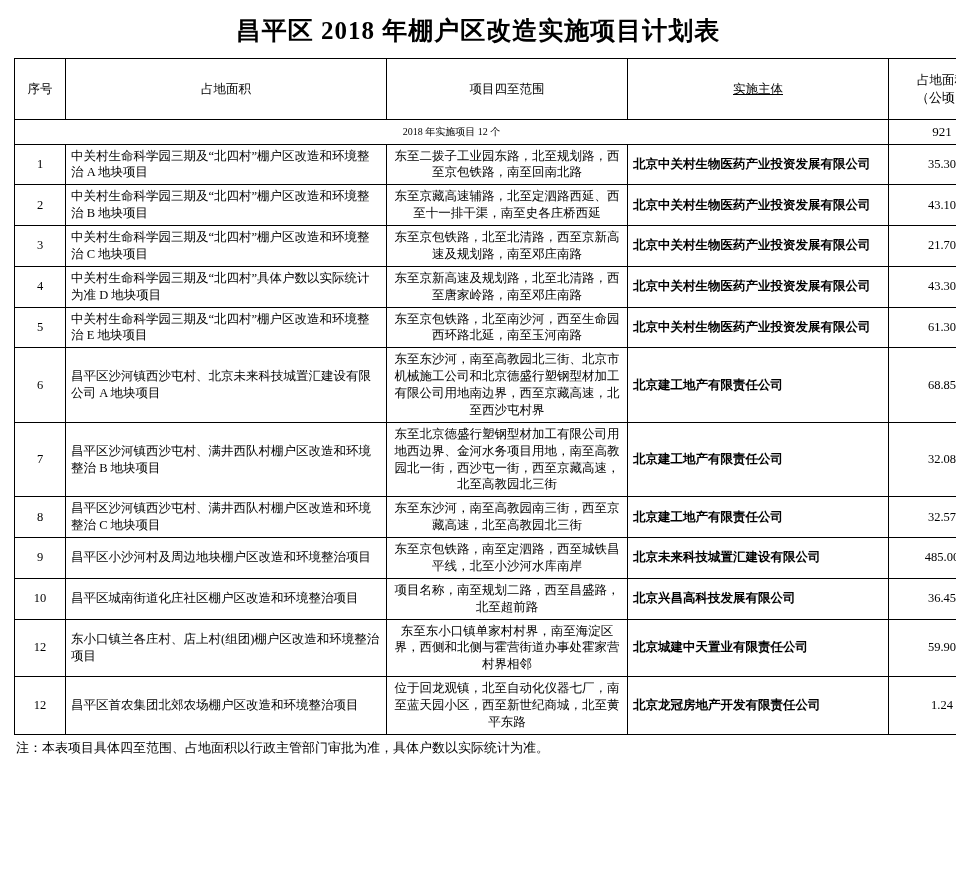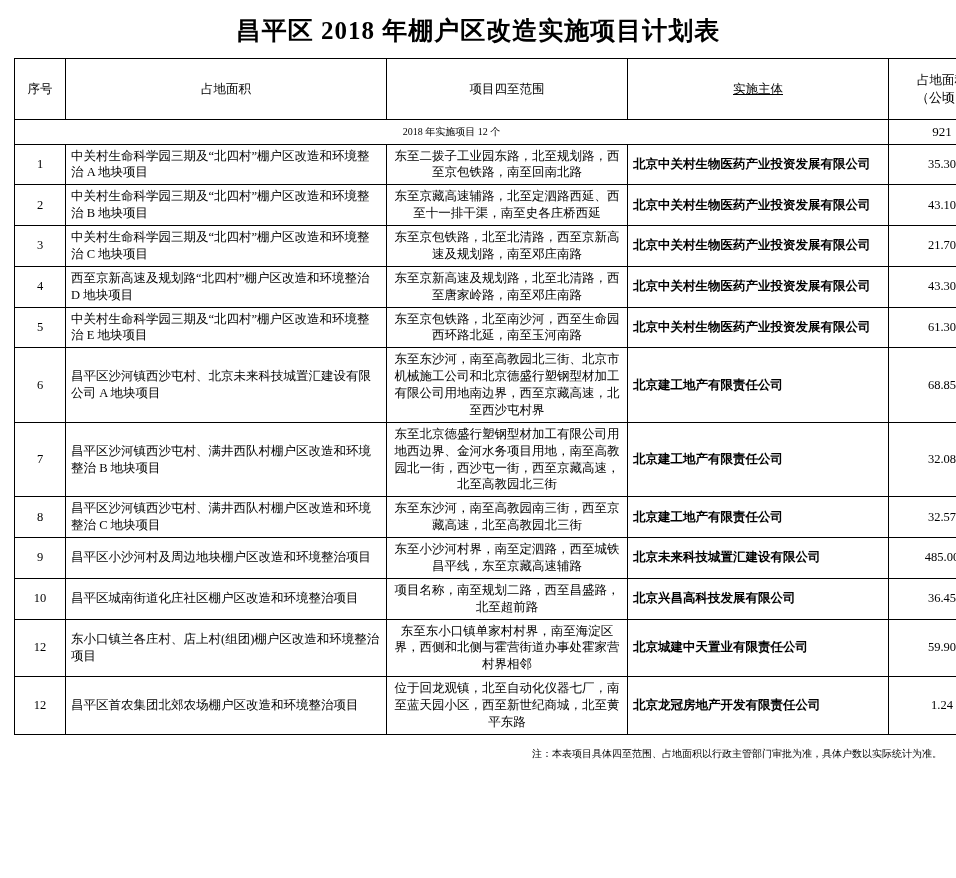--- a/index.html
+++ b/index.html
@@ -84,25 +84,24 @@
   }
   tr.summary td.summary-label {
     text-align: center;
     font-size: 10px;
     padding: 4px 6px;
   }
   tr.summary td.area {
     font-size: 13px;
   }
   .note {
-    margin-top: 12px;
-    font-size: 10px;
+    margin-top: 4px;
+    font-size: 13px;
     line-height: 1.4;
     padding-left: 2px;
-    text-align: right;
   }
 </style>
 </head>
 <body>
 
 <div class="page">
 
   <div class="doc-title">昌平区 2018 年棚户区改造实施项目计划表</div>
 
   <table class="plan">
@@ -144,21 +143,21 @@
       <tr>
         <td class="seq">3</td>
         <td class="name">中关村生命科学园三期及“北四村”棚户区改造和环境整治 C 地块项目</td>
         <td class="scope">东至京包铁路，北至北清路，西至京新高速及规划路，南至邓庄南路</td>
         <td class="subject">北京中关村生物医药产业投资发展有限公司</td>
         <td class="area">21.70</td>
       </tr>
 
       <tr>
         <td class="seq">4</td>
-        <td class="name">西至京新高速及规划路“北四村”棚户区改造和环境整治 D 地块项目</td>
+        <td class="name">中关村生命科学园三期及“北四村”具体户数以实际统计为准 D 地块项目</td>
         <td class="scope">东至京新高速及规划路，北至北清路，西至唐家岭路，南至邓庄南路</td>
         <td class="subject">北京中关村生物医药产业投资发展有限公司</td>
         <td class="area">43.30</td>
       </tr>
 
       <tr>
         <td class="seq">5</td>
         <td class="name">中关村生命科学园三期及“北四村”棚户区改造和环境整治 E 地块项目</td>
         <td class="scope">东至京包铁路，北至南沙河，西至生命园西环路北延，南至玉河南路</td>
         <td class="subject">北京中关村生物医药产业投资发展有限公司</td>
@@ -185,21 +184,21 @@
         <td class="seq">8</td>
         <td class="name">昌平区沙河镇西沙屯村、满井西队村棚户区改造和环境整治 C 地块项目</td>
         <td class="scope">东至东沙河，南至高教园南三街，西至京藏高速，北至高教园北三街</td>
         <td class="subject">北京建工地产有限责任公司</td>
         <td class="area">32.57</td>
       </tr>
 
       <tr>
         <td class="seq">9</td>
         <td class="name">昌平区小沙河村及周边地块棚户区改造和环境整治项目</td>
-        <td class="scope">东至小沙河村界，南至定泗路，西至城铁昌平线，东至京藏高速辅路</td>
+        <td class="scope">东至京包铁路，南至定泗路，西至城铁昌平线，北至小沙河水库南岸</td>
         <td class="subject">北京未来科技城置汇建设有限公司</td>
         <td class="area">485.00</td>
       </tr>
 
       <tr>
         <td class="seq">10</td>
         <td class="name">昌平区城南街道化庄社区棚户区改造和环境整治项目</td>
         <td class="scope">项目名称，南至规划二路，西至昌盛路，北至超前路</td>
         <td class="subject">北京兴昌高科技发展有限公司</td>
         <td class="area">36.45</td>

